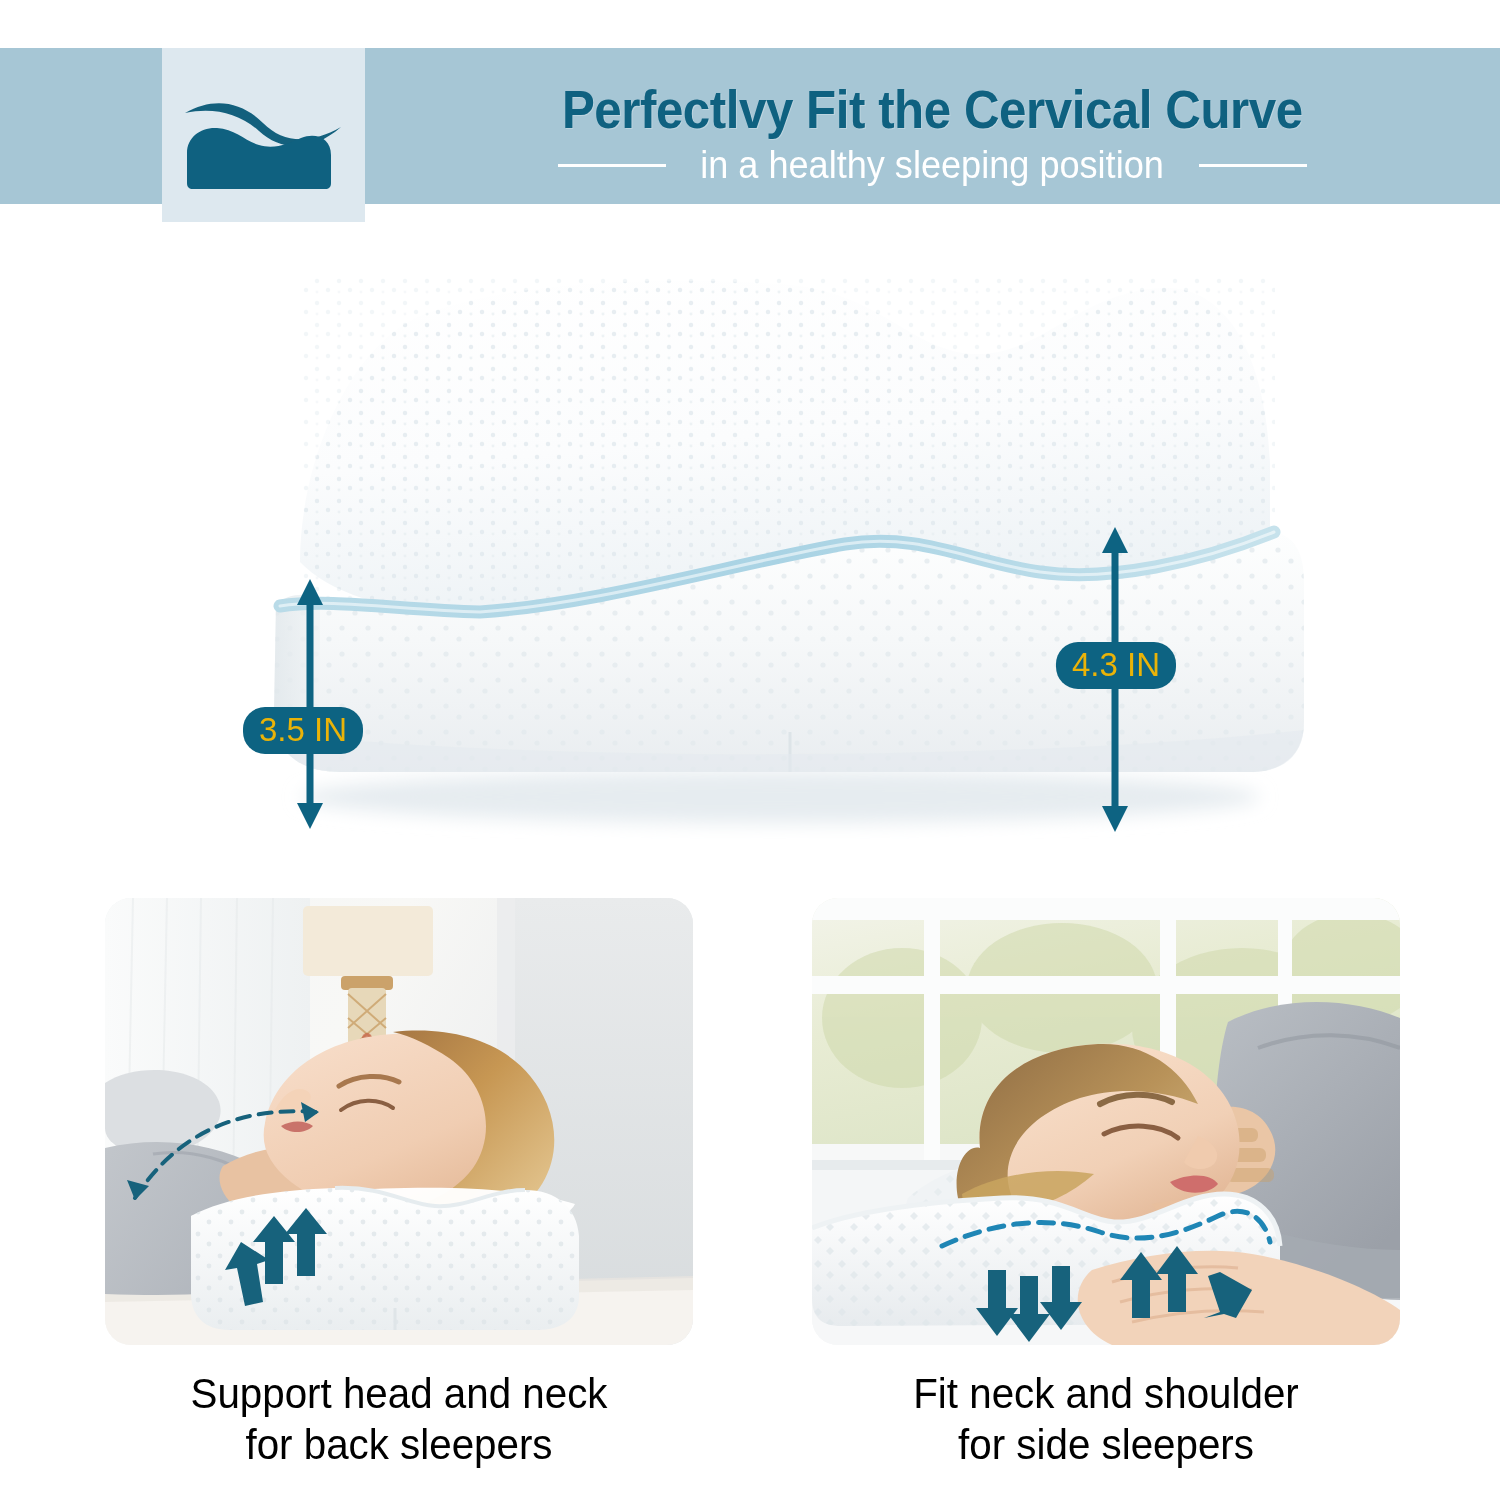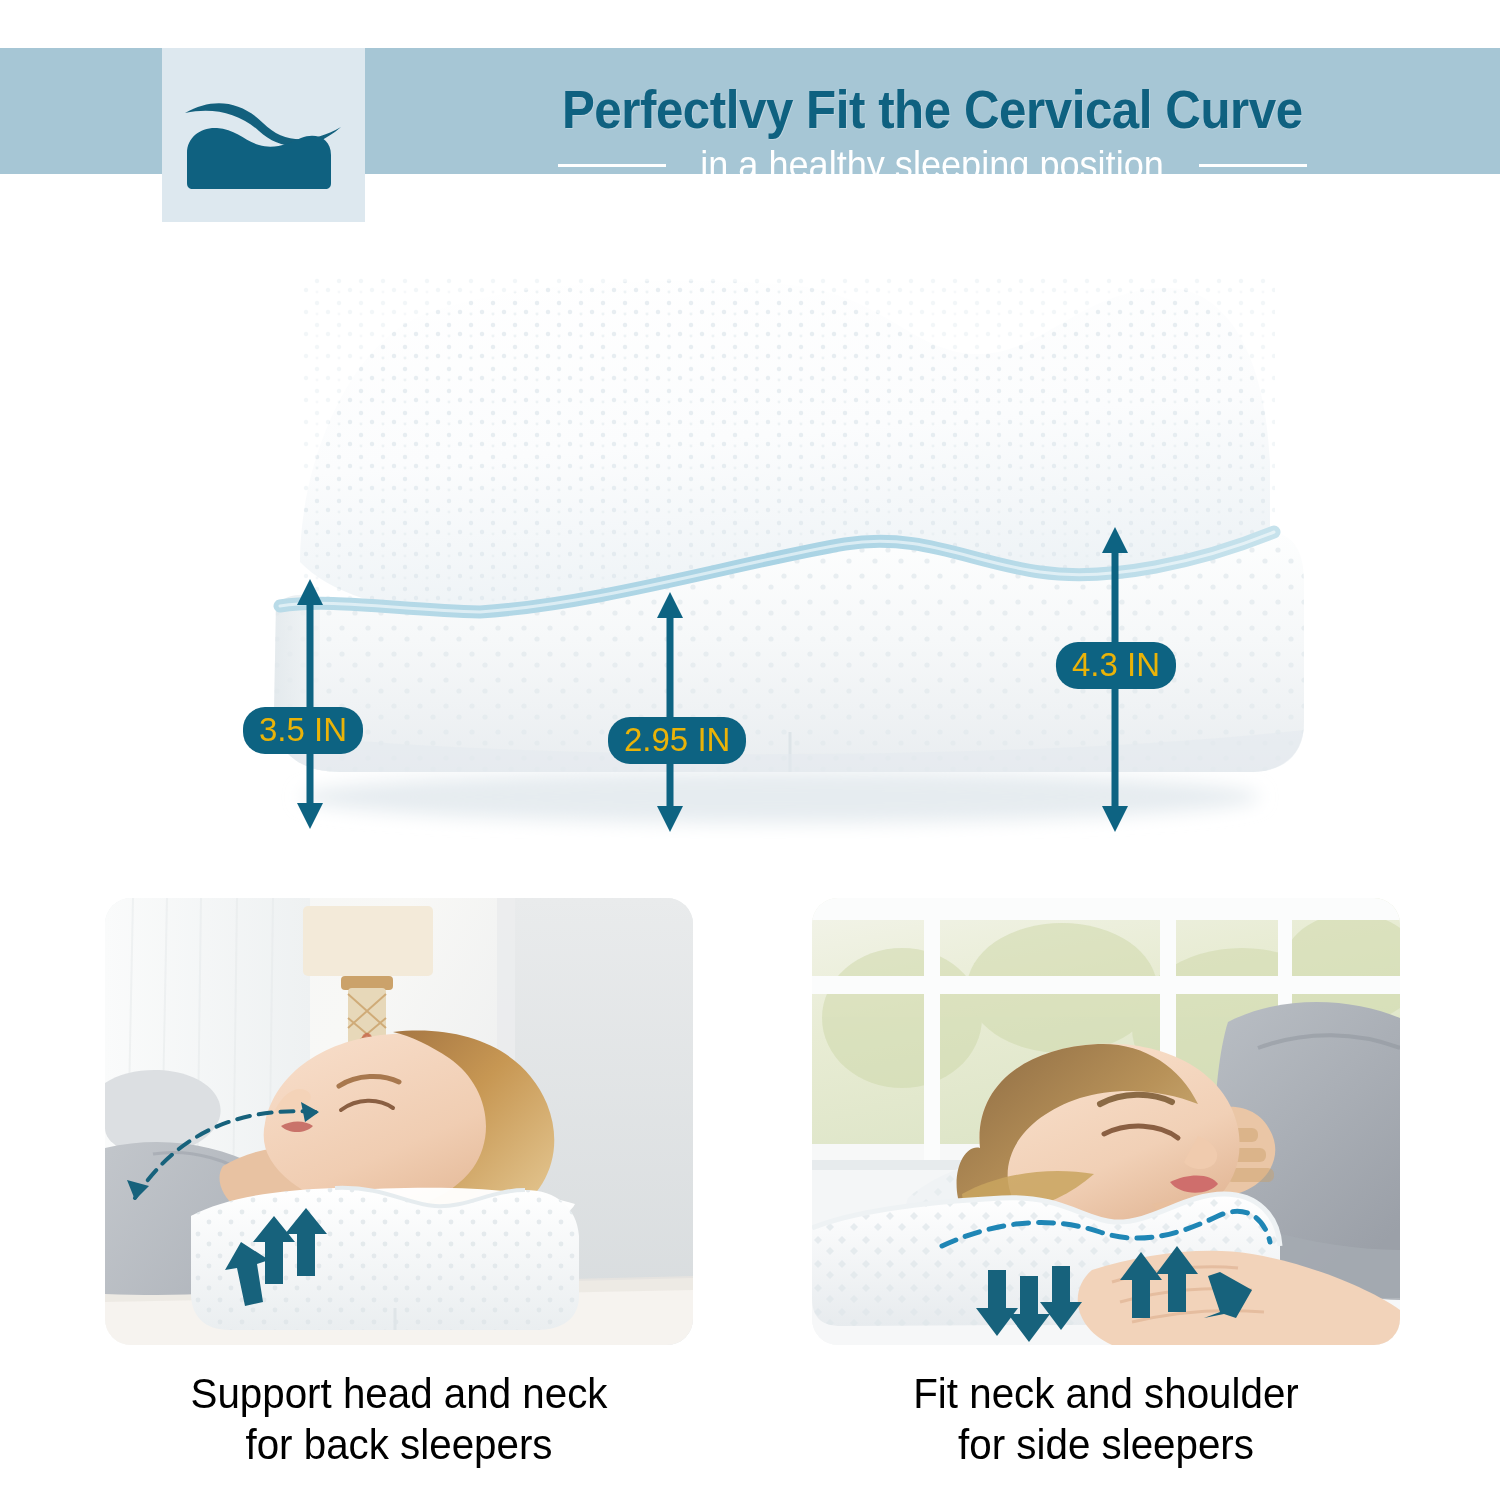--- a/index.html
+++ b/index.html
@@ -6,21 +6,21 @@
   html, body { width:1500px; height:1500px; }
   body {
     background:#ffffff;
     font-family:"Liberation Sans", sans-serif;
     position:relative;
     overflow:hidden;
   }
 
   
   #header-banner{
-    position:absolute; left:0; top:48px; width:1500px; height:126px;
+    position:absolute; left:0; top:48px; width:1500px; height:156px;
     background:#a6c6d5;
   }
   #logo-panel{
     position:absolute; left:162px; top:0; width:203px; height:174px;
     background:#dde8ef;
     display:flex; align-items:center; justify-content:center;
   }
   #logo-icon{ width:170px; height:120px; display:block; }
 
   #header-text-block{
@@ -230,28 +230,20 @@
 
   <div class="dim-group" style="left:285px; top:357px; width:120px; height:250px;">
     <svg class="dim-arrow-svg" width="120" height="250" viewBox="0 0 120 250">
       <line x1="25" y1="16" x2="25" y2="234" stroke="#0d6382" stroke-width="7"></line>
       <polygon points="25,0 12,26 38,26" fill="#0d6382"></polygon>
       <polygon points="25,250 12,224 38,224" fill="#0d6382"></polygon>
     </svg>
     <span class="dim-badge" style="left:-42px; top:128px;">3.5 IN</span>
   </div>
 
-  <div class="dim-group" style="left:645px; top:370px; width:120px; height:240px;">
-    <svg class="dim-arrow-svg" width="120" height="240" viewBox="0 0 120 240">
-      <line x1="25" y1="16" x2="25" y2="224" stroke="#0d6382" stroke-width="7"></line>
-      <polygon points="25,0 12,26 38,26" fill="#0d6382"></polygon>
-      <polygon points="25,240 12,214 38,214" fill="#0d6382"></polygon>
-    </svg>
-    <span class="dim-badge" style="left:-37px; top:125px;">2.95 IN</span>
-  </div>
 
   <div class="dim-group" style="left:1090px; top:305px; width:120px; height:305px;">
     <svg class="dim-arrow-svg" width="120" height="305" viewBox="0 0 120 305">
       <line x1="25" y1="16" x2="25" y2="289" stroke="#0d6382" stroke-width="7"></line>
       <polygon points="25,0 12,26 38,26" fill="#0d6382"></polygon>
       <polygon points="25,305 12,279 38,279" fill="#0d6382"></polygon>
     </svg>
     <span class="dim-badge" style="left:-34px; top:115px;">4.3 IN</span>
   </div>
 </div>

